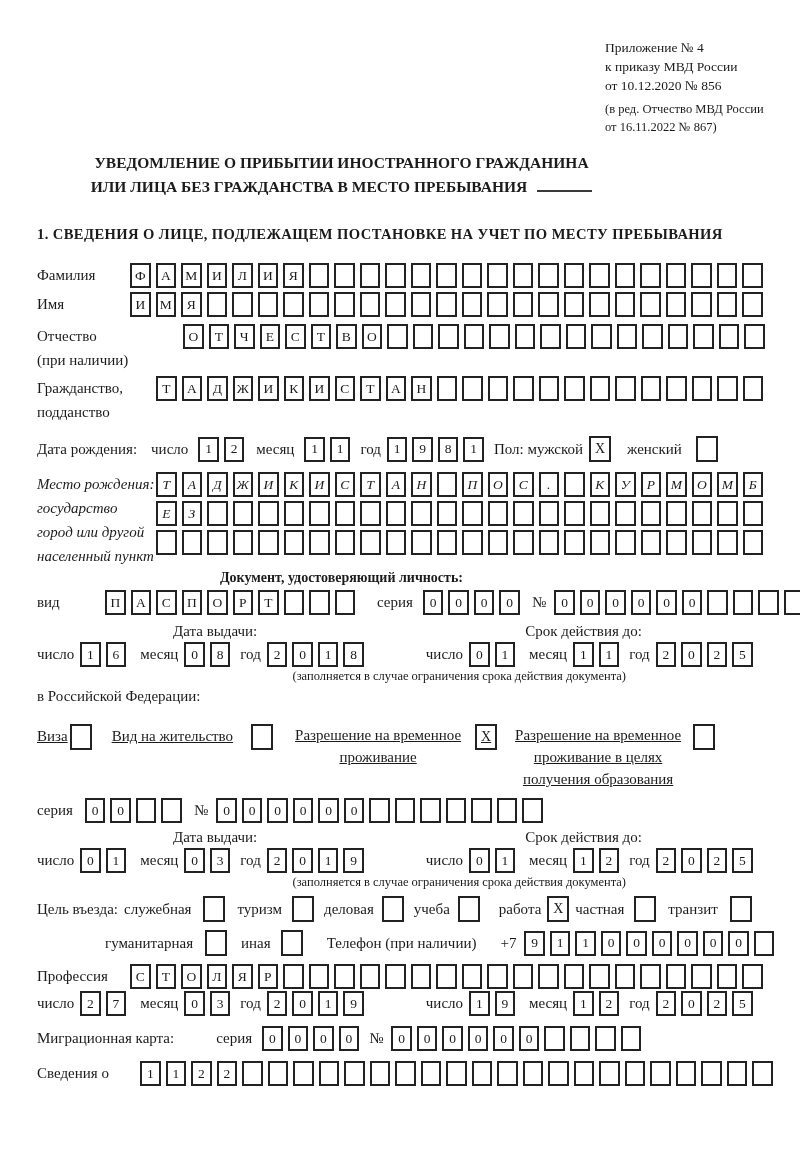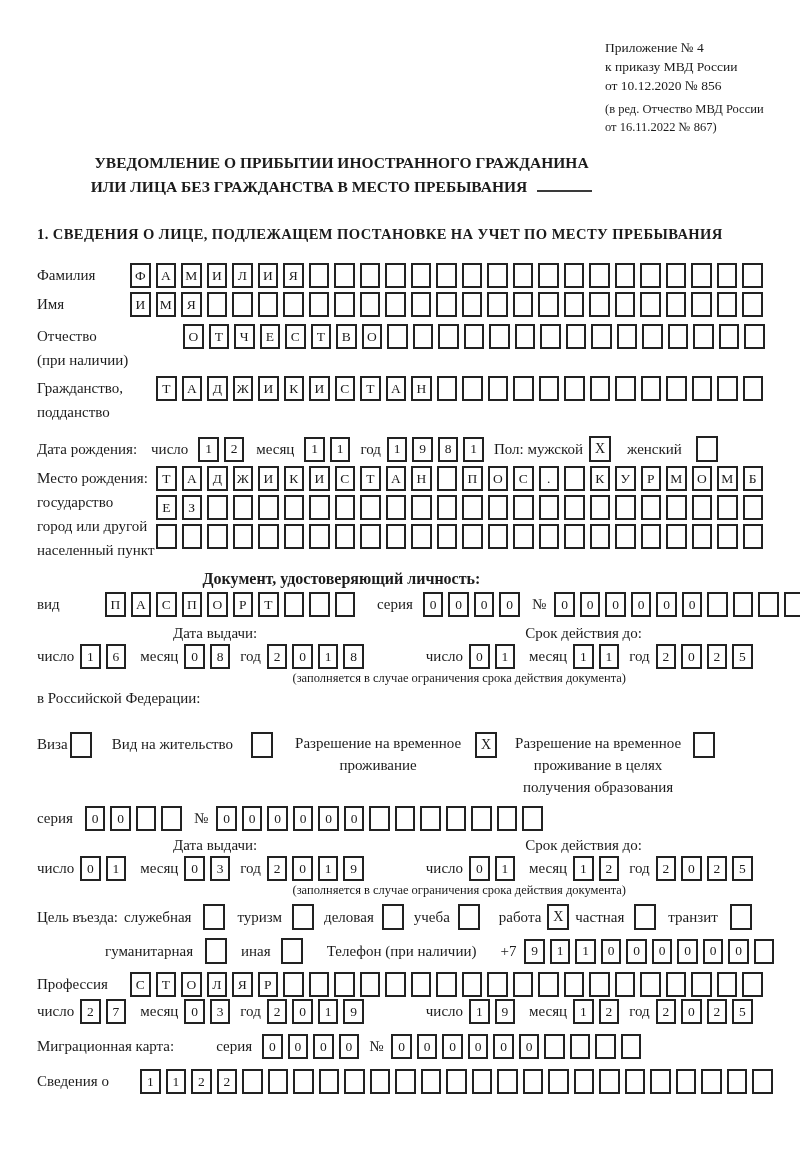--- a/index.html
+++ b/index.html
@@ -17,21 +17,21 @@
   .row{display:flex;align-items:flex-start;}
   .lbl{font-size:15px;line-height:25px;flex:none;}
   .lbl2{font-size:15px;line-height:24px;flex:none;}
   .cells{display:flex;gap:5px;flex:none;}
   .cell{box-sizing:content-box;width:16.5px;height:21px;border:2px solid #222;display:flex;align-items:center;justify-content:center;font-size:13.5px;flex:none;background:#fff;}
   .cb{box-sizing:content-box;width:18px;height:22px;border:2px solid #222;display:inline-flex;align-items:center;justify-content:center;font-size:14px;flex:none;background:#fff;}
   .w93{width:93px;} .w119{width:119px;} .w146{width:146px;}
   .mt4{margin-top:4px;} .mt7{margin-top:7px;}
   .dg{display:flex;align-items:center;flex:none;}
   .dg .lbl{margin-right:6px;}
-  .dochdr{text-align:center;font-weight:bold;font-size:16px;margin-top:8px;margin-bottom:4px;}
+  .dochdr{text-align:center;font-weight:bold;font-size:14px;margin-top:2px;margin-bottom:4px;}
   .subhdr{display:flex;font-size:15px;font-weight:normal;}
   .note{font-size:12.5px;text-align:right;padding-right:20px;margin-top:2px;}
   .para{font-size:15px;line-height:24px;}
   .opt{display:flex;align-items:flex-start;flex:none;}
   .optlines{text-align:center;font-size:15px;line-height:22px;}
   .legal{display:flex;align-items:flex-start;margin-top:10px;}
   .legal-lbl{width:103px;font-size:15px;line-height:25px;flex:none;}
   .legal-cells{display:flex;flex-direction:column;gap:8px;}
 </style>
 </head>
@@ -200,21 +200,21 @@
         <span class="cell">9</span>
         <span class="cell">8</span>
         <span class="cell">1</span>
       </span>
     <span class="lbl" style="margin-left:10px;margin-right:6px;">Пол: мужской</span>
     <span class="cb">X</span>
     <span class="lbl" style="margin-left:16px;margin-right:14px;">женский</span>
     <span class="cb"></span>
   </div>
 
-  <div class="row" style="margin-top:4px;">
+  <div class="row" style="margin-top:10px;font-style:italic;">
     <span class="lbl2 w119">
       <span style="display:block">Место рождения:</span>
       <span style="display:block">государство</span>
       <span style="display:block">город или другой</span>
       <span style="display:block">населенный пункт</span>
     </span>
     <span>
       <span class="cells">
           <span class="cell">Т</span>
           <span class="cell">А</span>
@@ -377,21 +377,21 @@
           <span class="cell">2</span>
           <span class="cell">5</span>
         </span>
     </span>
   </div>
 
   <div class="note">(заполняется в случае ограничения срока действия документа)</div>
 
   <div class="para">в Российской Федерации:</div>
 
-  <div class="row" style="margin-top:22px;">
+  <div class="row" style="margin-top:16px;text-decoration:underline;">
     <span class="opt">
       <span class="lbl">Виза</span>
       <span class="cb" style="margin-left:2px;"></span>
     </span>
     <span class="opt" style="margin-left:20px;">
       <span class="lbl">Вид на жительство</span>
       <span class="cb" style="margin-left:18px;"></span>
     </span>
     <span class="opt" style="margin-left:22px;">
       <span class="optlines">

